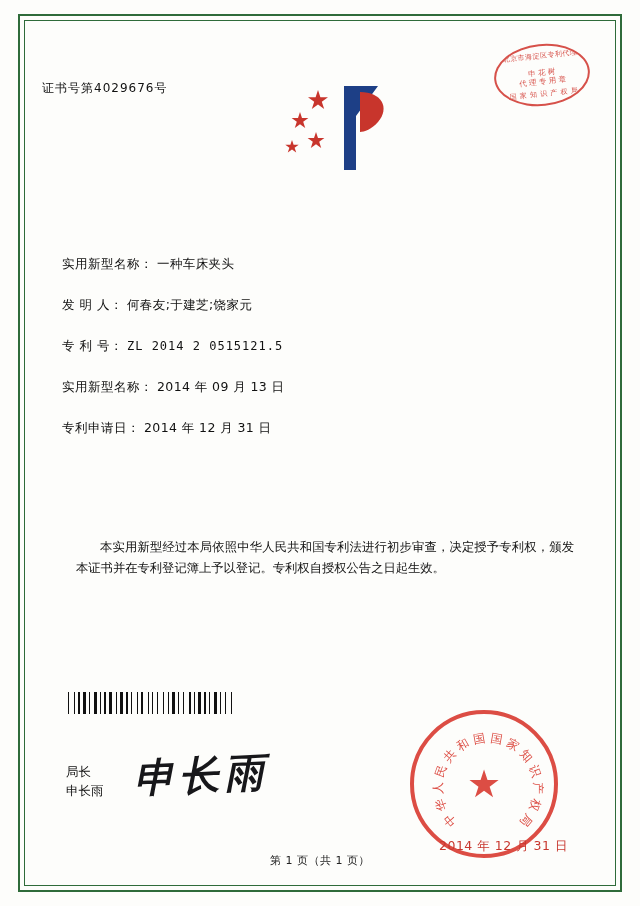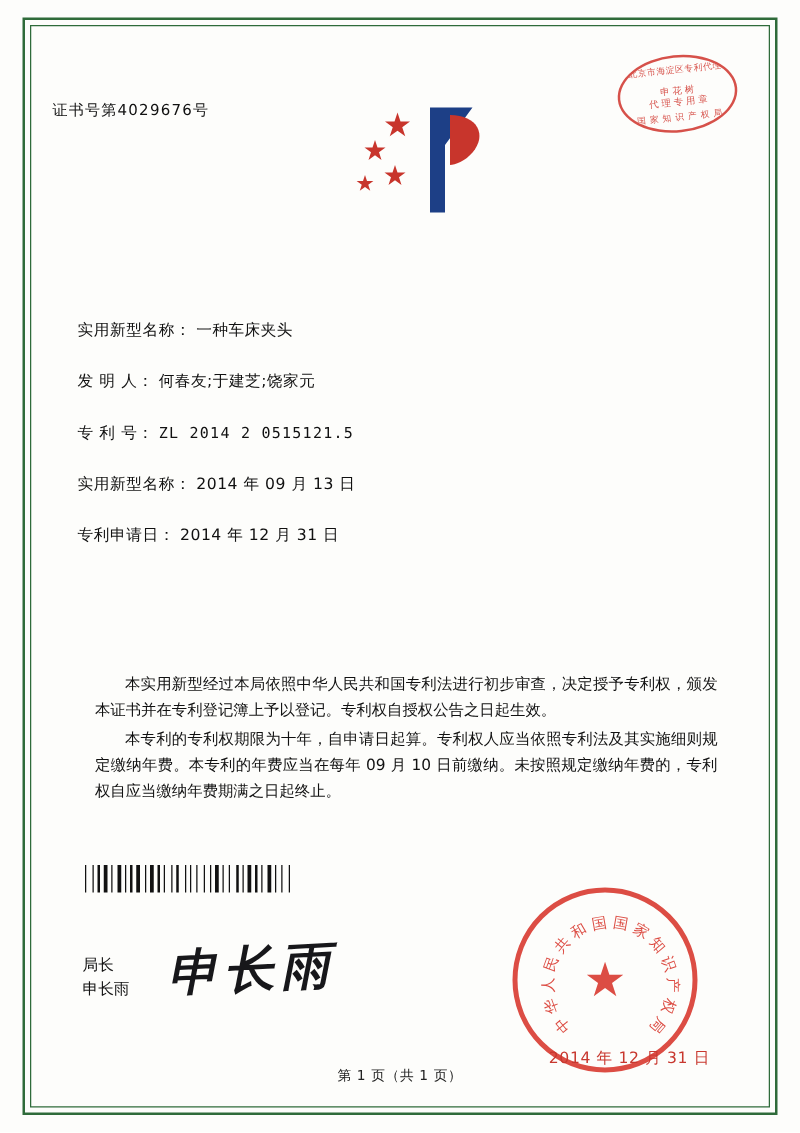--- a/index.html
+++ b/index.html
@@ -322,21 +322,20 @@
         <span class="value">2014 年 09 月 13 日</span>
       </div>
       <div class="field">
         <span class="label">专利申请日：</span>
         <span class="value">2014 年 12 月 31 日</span>
       </div>
     </div>
 
     <div class="body-text">
       <p>本实用新型经过本局依照中华人民共和国专利法进行初步审查，决定授予专利权，颁发本证书并在专利登记簿上予以登记。专利权自授权公告之日起生效。</p>
-      <p>本专利的专利权期限为十年，自申请日起算。专利权人应当依照专利法及其实施细则规定缴纳年费。本专利的年费应当在每年 09 月 10 日前缴纳。未按照规定缴纳年费的，专利权自应当缴纳年费期满之日起终止。</p>
     </div>
 
     <div class="barcode"><span style="width:1px"></span><span style="width:3px;background:transparent"></span><span style="width:1px"></span><span style="width:1px;background:transparent"></span><span style="width:2px"></span><span style="width:1px;background:transparent"></span><span style="width:3px"></span><span style="width:1px;background:transparent"></span><span style="width:1px"></span><span style="width:2px;background:transparent"></span><span style="width:3px"></span><span style="width:1px;background:transparent"></span><span style="width:1px"></span><span style="width:1px;background:transparent"></span><span style="width:2px"></span><span style="width:1px;background:transparent"></span><span style="width:3px"></span><span style="width:2px;background:transparent"></span><span style="width:1px"></span><span style="width:1px;background:transparent"></span><span style="width:3px"></span><span style="width:1px;background:transparent"></span><span style="width:2px"></span><span style="width:1px;background:transparent"></span><span style="width:1px"></span><span style="width:3px;background:transparent"></span><span style="width:1px"></span><span style="width:1px;background:transparent"></span><span style="width:2px"></span><span style="width:3px;background:transparent"></span><span style="width:1px"></span><span style="width:1px;background:transparent"></span><span style="width:1px"></span><span style="width:2px;background:transparent"></span><span style="width:1px"></span><span style="width:3px;background:transparent"></span><span style="width:1px"></span><span style="width:2px;background:transparent"></span><span style="width:1px"></span><span style="width:1px;background:transparent"></span><span style="width:3px"></span><span style="width:1px;background:transparent"></span><span style="width:1px"></span><span style="width:2px;background:transparent"></span><span style="width:1px"></span><span style="width:3px;background:transparent"></span><span style="width:2px"></span><span style="width:1px;background:transparent"></span><span style="width:1px"></span><span style="width:1px;background:transparent"></span><span style="width:3px"></span><span style="width:1px;background:transparent"></span><span style="width:2px"></span><span style="width:1px;background:transparent"></span><span style="width:1px"></span><span style="width:2px;background:transparent"></span><span style="width:3px"></span><span style="width:1px;background:transparent"></span><span style="width:1px"></span><span style="width:2px;background:transparent"></span><span style="width:1px"></span><span style="width:3px;background:transparent"></span><span style="width:1px"></span><span style="width:1px;background:transparent"></span></div>
 
     <div class="sig-block">
       <div>局长</div>
       <div>申长雨</div>
     </div>
     <div class="handwriting">申长雨</div>
 

